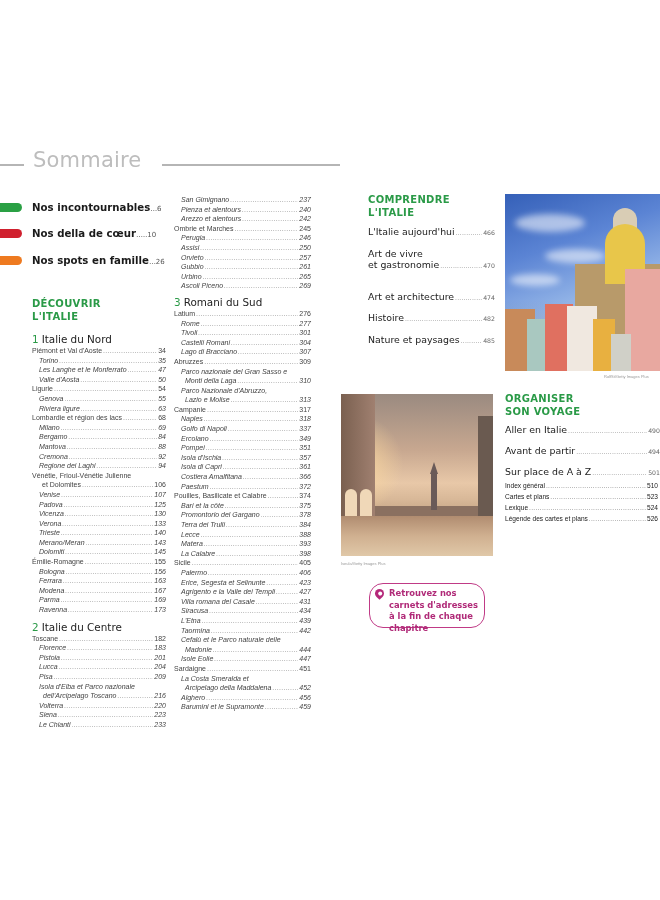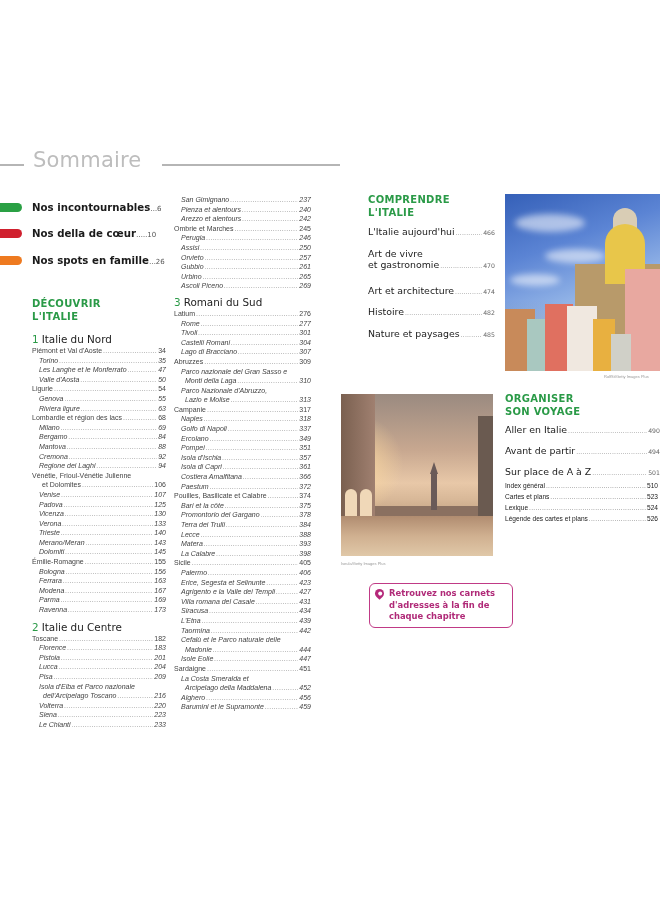--- a/index.html
+++ b/index.html
@@ -70,21 +70,21 @@
   .credit { position: absolute; font-size: 4px; color: #999; white-space: nowrap; }
 
   .org { position: absolute; left: 505px; top: 393px; width: 155px; }
   .org .green-head { margin-bottom: 6px; }
   .org .big-row { margin-bottom: 9px; }
 
   .index { position: absolute; left: 505px; top: 480px; width: 153px; }
   .index .row { font-size: 6.6px; line-height: 11px; color: #222; }
   .index .row .d { color: #777; }
 
-  .callout { position: absolute; left: 369px; top: 583px; width: 144px; height: 45px; border: 1px solid #c03a86; border-radius: 6px; padding: 4px 6px 0 19px; }
+  .callout { position: absolute; left: 369px; top: 583px; width: 116px; height: 45px; border: 1px solid #c03a86; border-radius: 14px; padding: 4px 6px 0 19px; }
   .callout .pin { position: absolute; left: 5px; top: 5px; width: 9px; height: 9px; background: #b5287a; border-radius: 50% 50% 50% 0; transform: rotate(-45deg); }
   .callout .pin::after { content: ""; position: absolute; left: 2.5px; top: 2.5px; width: 4px; height: 4px; background: #fff; border-radius: 50%; }
   .callout .txt { font-family: "DejaVu Sans", sans-serif; font-weight: bold; font-size: 8.4px; line-height: 11.5px; color: #b02a78; }
 </style>
 </head>
 <body>
 
 <div class="title-row">
   <div class="line-left"></div>
   <h1>Sommaire</h1>
@@ -580,21 +580,21 @@
 <div class="comp">
   <div class="green-head" style="margin-bottom:7px;">
     <div>COMPRENDRE</div>
     <div>L'ITALIE</div>
   </div>
   <div class="big-row">
     <span class="t">L'Italie aujourd'hui</span>
       <span class="d"></span>
       <span class="p">466</span>
   </div>
-  <div style="margin-bottom:14px;">
+  <div style="margin-bottom:20px;">
     <div class="big-line1">Art de vivre</div>
     <div class="big-row" style="margin-bottom:0;">
       <span class="t">et gastronomie</span>
         <span class="d"></span>
         <span class="p">470</span>
     </div>
   </div>
   <div class="big-row">
     <span class="t">Art et architecture</span>
       <span class="d"></span>

